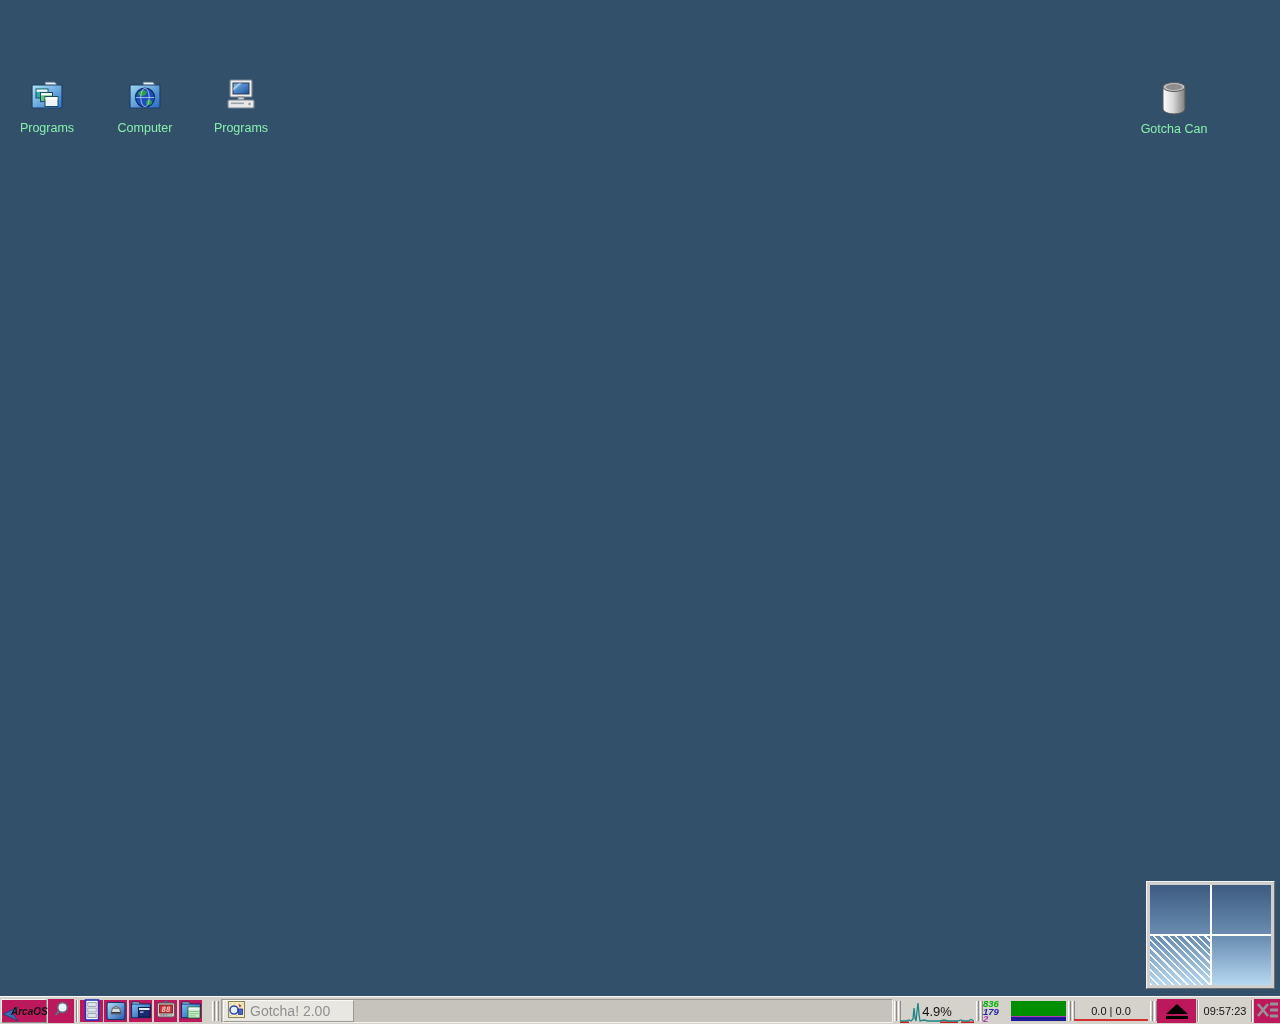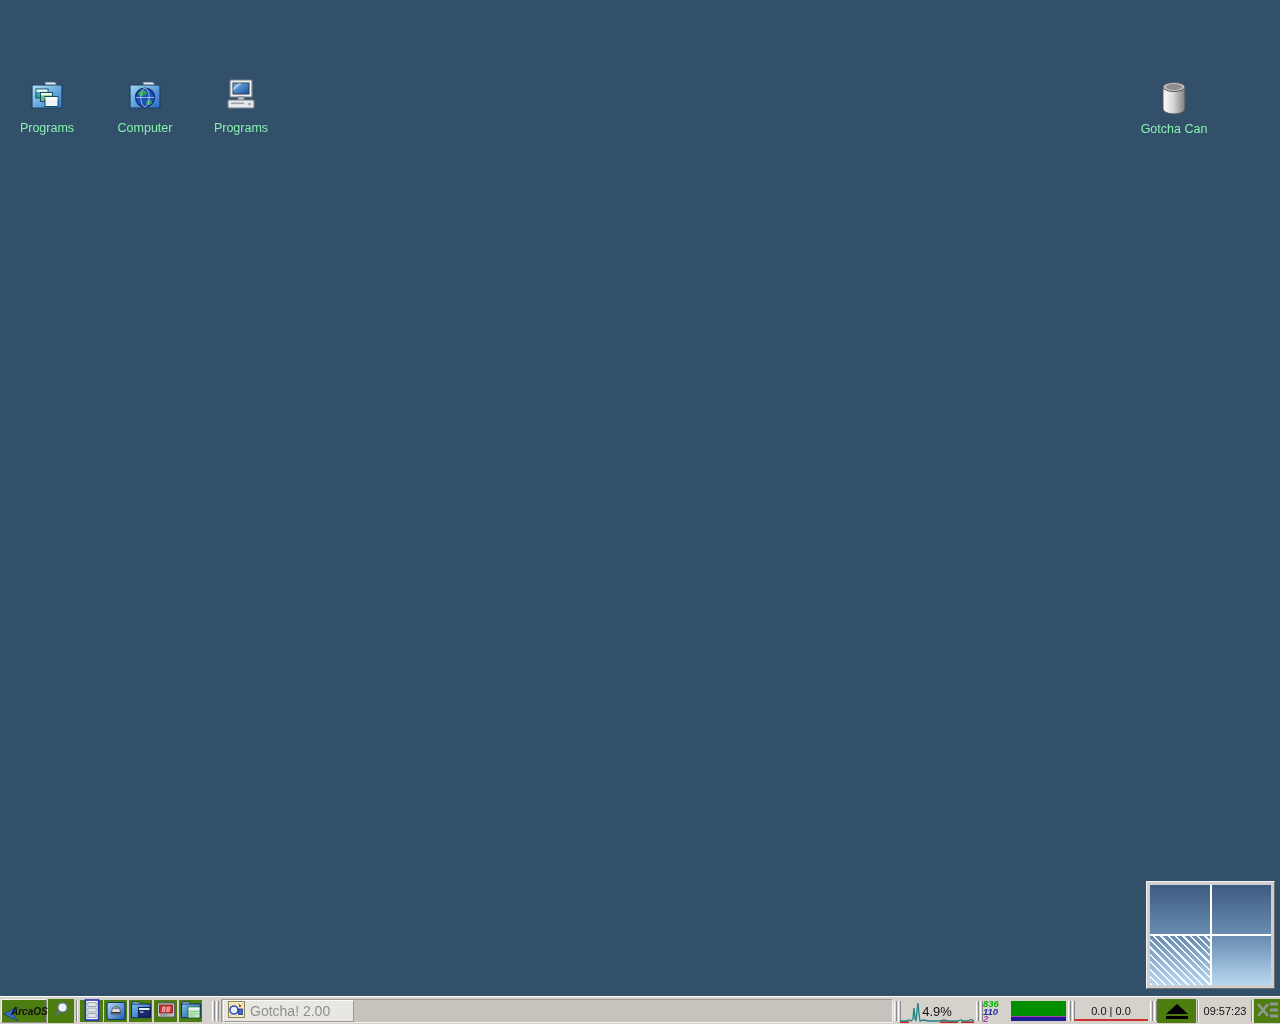--- a/index.html
+++ b/index.html
@@ -19,21 +19,21 @@
   .pager-vline{position:absolute;left:calc(50% - 1px);top:0;bottom:0;width:2px;background:#ffffff;}
   .pager-hline{position:absolute;top:calc(50% - 1px);left:0;right:0;height:2px;background:#ffffff;}
   .pager-hatch{position:absolute;left:0;top:calc(50% + 1px);width:calc(50% - 1px);height:calc(50% - 1px);
          background:repeating-linear-gradient(45deg,rgba(255,255,255,.92) 0 1.6px,transparent 1.6px 5.2px);}
   .pager-cell{position:absolute;width:50%;height:50%;}
 
   
   .taskbar{position:absolute;left:0;top:996px;width:1280px;height:28px;box-sizing:border-box;
            background:#d5d2cb;border-top:1px solid #fbfbfb;}
   .taskbar *{box-sizing:border-box;}
-  .tb-btn{position:absolute;display:flex;align-items:center;justify-content:center;background:#4d7c0f;border:none;padding:0;}
+  .tb-btn{position:absolute;display:flex;align-items:center;justify-content:center;background:#be185d;border:none;padding:0;}
   .raised{border:1px solid;border-color:#f4f2ee #8a8a8a #8a8a8a #f4f2ee;}
   .start-btn{left:1px;top:2px;width:46px;height:24px;justify-content:flex-start;}
   .start-logo{position:absolute;left:1px;top:6px;}
   .start-txt{position:relative;margin-left:9px;font-size:10px;font-weight:bold;font-style:italic;color:#111;}
   .search-btn{left:48px;top:2px;width:26px;height:24px;}
   .vdiv{position:absolute;top:3px;width:2px;height:22px;background:linear-gradient(90deg,#8a8a8a 0 1px,#f6f5f2 1px 2px);}
   .ql-btn{top:3px;width:23px;height:22px;}
   .grip{position:absolute;top:4px;width:7px;height:20px;
         background:linear-gradient(90deg,#ffffff 0 1px,#d5d2cb 1px 2px,#8a8a8a 2px 3px,transparent 3px 4px,#ffffff 4px 5px,#d5d2cb 5px 6px,#8a8a8a 6px 7px);}
 
@@ -306,21 +306,21 @@
         <polyline points="0,22 6,22 9,21 11,22 13,20 14,9 15,19 16,22 17,12 18,4 19,15 20,22 24,21 28,22 40,22 44,21 48,22 58,22 61,21 64,22 68,22 71,20.5 74,22" fill="none" stroke="#1f8585" stroke-width="1.3"></polyline>
       </svg>
       <span class="cpu-label">4.9%</span>
     </div>
 
     <div class="grip" style="left:976px;"></div>
 
     <div class="tray-widget mem-widget">
       <span class="mem-nums">
         <span class="mem-free">836</span>
-        <span class="mem-used">110</span>
+        <span class="mem-used">179</span>
         <span class="mem-swap">2</span>
       </span>
       <span class="mem-bar"></span>
     </div>
 
     <div class="grip" style="left:1068px;"></div>
 
     <div class="tray-widget net-widget">
       <span class="net-label">0.0 | 0.0</span>
       <span class="net-line"></span>

